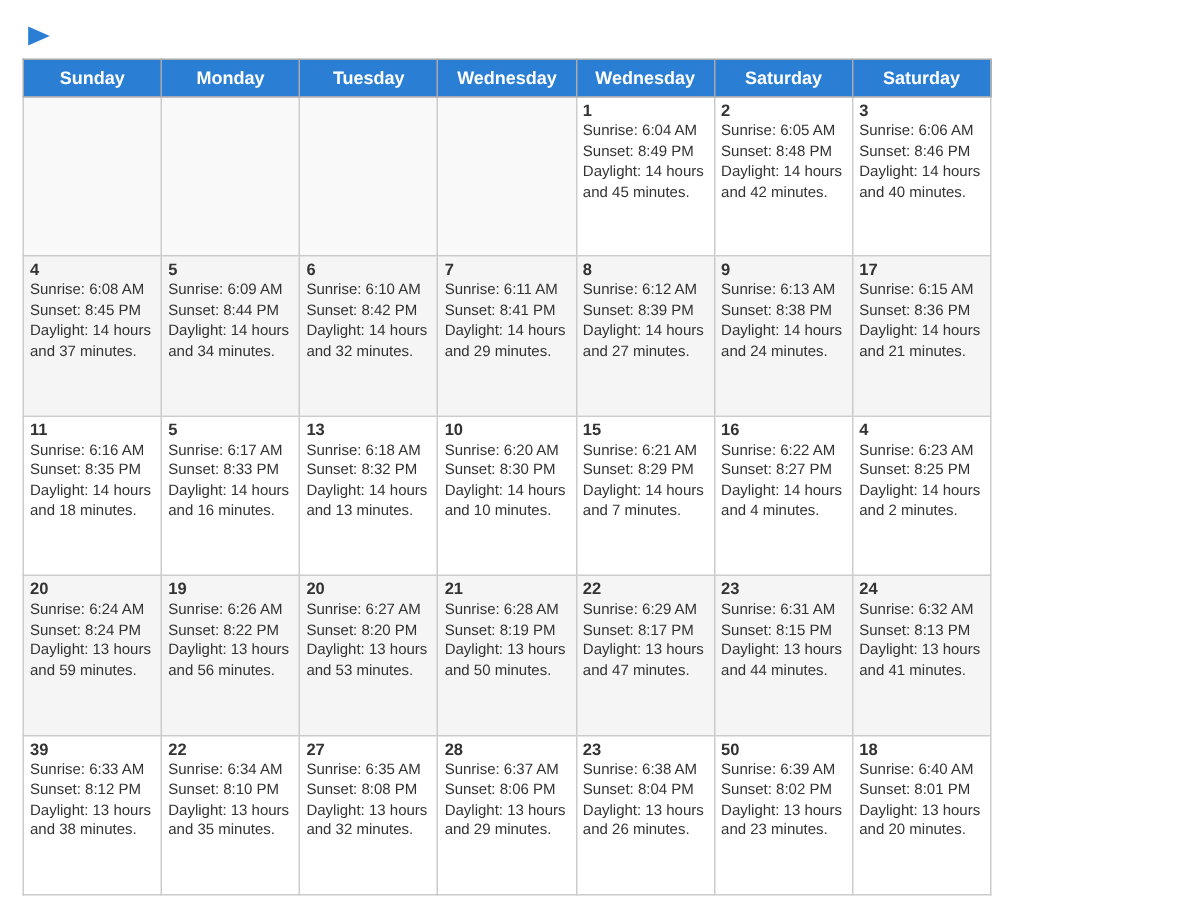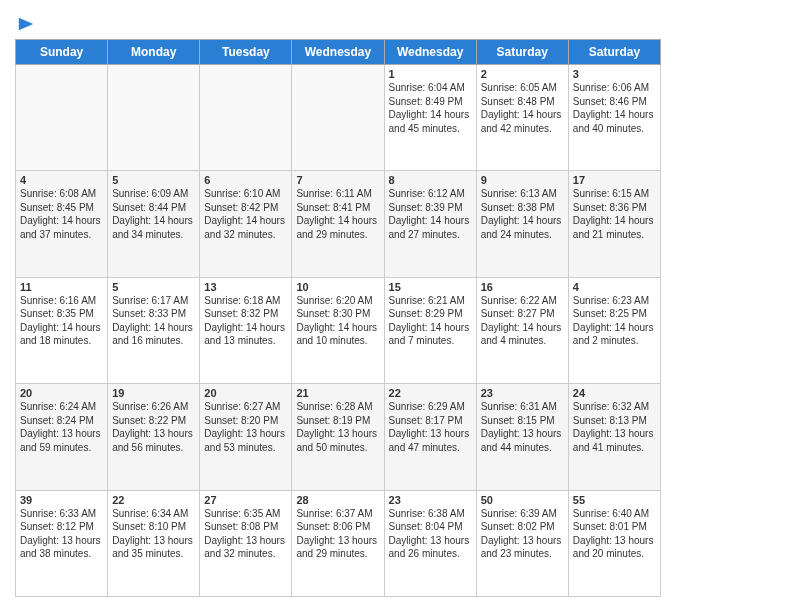--- a/index.html
+++ b/index.html
@@ -254,19 +254,19 @@
           </td>
           <td>
             <span class="day-number">23</span>
             <div class="day-info">Sunrise: 6:38 AM<br>Sunset: 8:04 PM<br>Daylight: 13 hours and 26 minutes.</div>
           </td>
           <td>
             <span class="day-number">50</span>
             <div class="day-info">Sunrise: 6:39 AM<br>Sunset: 8:02 PM<br>Daylight: 13 hours and 23 minutes.</div>
           </td>
           <td>
-            <span class="day-number">55</span>
+            <span class="day-number">18</span>
             <div class="day-info">Sunrise: 6:40 AM<br>Sunset: 8:01 PM<br>Daylight: 13 hours and 20 minutes.</div>
           </td>
         </tr>
       </tbody>
   </table>
 </div>
 
 </body></html>

